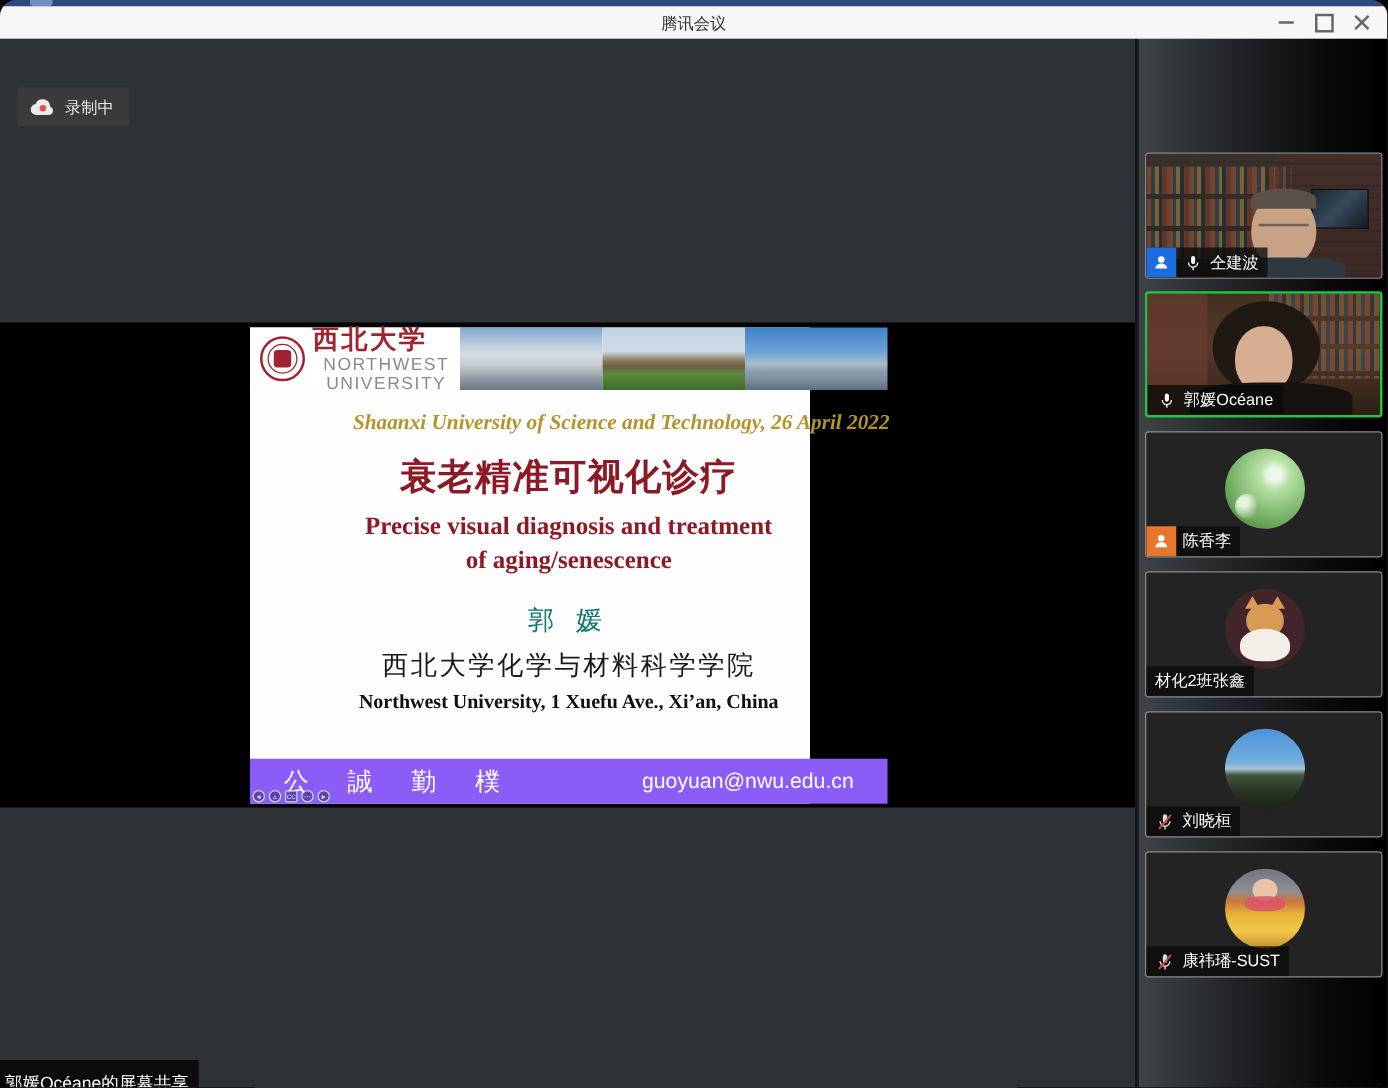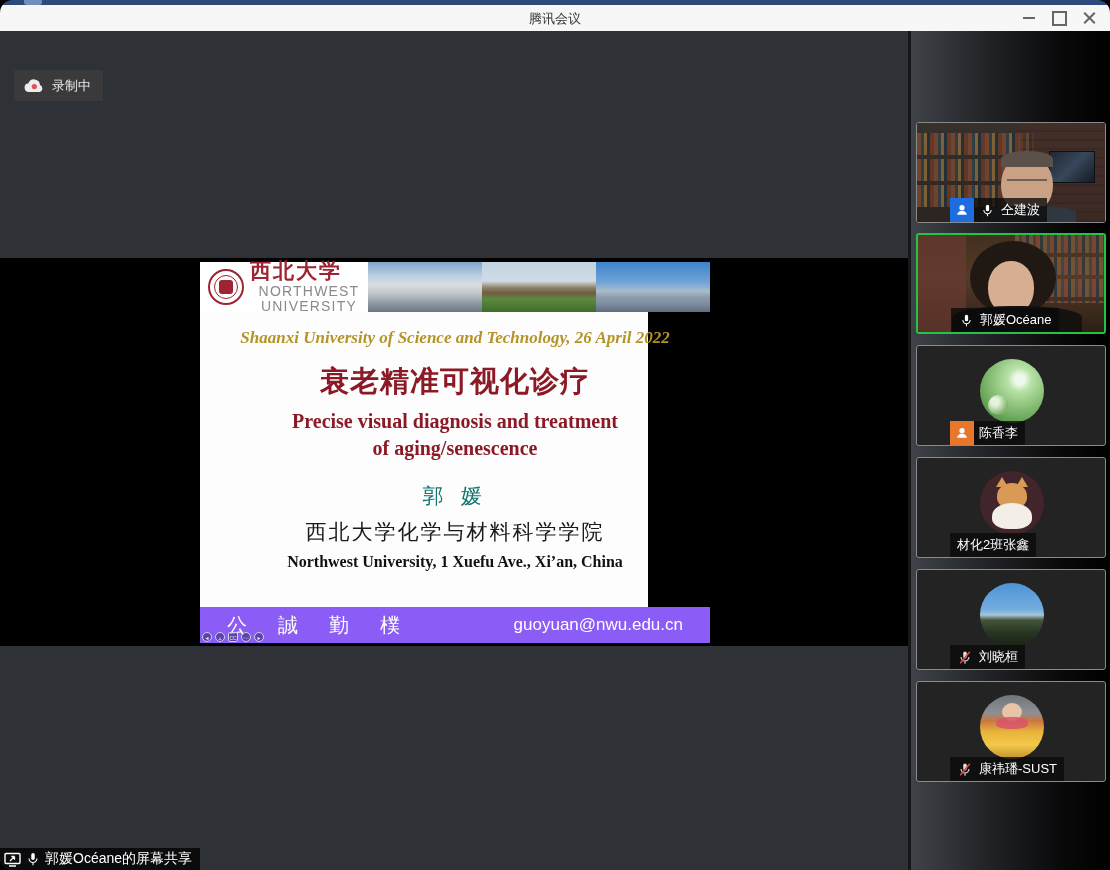--- a/index.html
+++ b/index.html
@@ -34,41 +34,41 @@
   .seal::after{content:"";position:absolute;left:9px;top:9px;right:9px;bottom:9px;background:#9e2431;border-radius:3px;}
   .logo-text{display:flex;flex-direction:column;line-height:1.05;}
   .uni-cn{font-family:"Liberation Serif",serif;font-weight:bold;color:#9e2431;font-size:21px;letter-spacing:2px;}
   .uni-en{color:#8a8a8a;font-size:14px;letter-spacing:1.2px;margin-top:2px;text-align:center;}
   .photos{flex:1;display:flex;}
   .photo{flex:1;height:50px;}
   .photo1{background:linear-gradient(180deg,#7fa6cf 0%,#bccfe0 28%,#d8dde0 45%,#c2c8cd 62%,#8f9aa4 82%,#6b7680 100%);}
   .photo2{background:linear-gradient(180deg,#c2d3e1 0%,#cfdce6 38%,#8f7f62 52%,#6e5d44 62%,#5d8a3e 74%,#3f6b2c 100%);}
   .photo3{background:linear-gradient(180deg,#3f83c9 0%,#6ea3d8 40%,#a9bccb 58%,#8e9dad 70%,#7e8ca0 84%,#5f6d80 100%);}
   .session-line{position:absolute;left:0;width:510px;top:66px;text-align:center;
-    font-family:"Liberation Serif",serif;font-style:italic;font-weight:bold;font-size:17px;color:#b49428;}
+    font-family:"Liberation Serif",serif;font-style:italic;font-weight:bold;font-size:17px;color:#b49428;padding-left:42px;}
   .title-cn{position:absolute;left:0;width:510px;top:100px;text-align:center;font-weight:bold;font-size:29px;color:#8b1a26;letter-spacing:1px;}
   .title-en{position:absolute;left:0;width:510px;text-align:center;font-family:"Liberation Serif",serif;font-weight:bold;font-size:20px;color:#8b1a26;}
   .title-en.l1{top:148px;} .title-en.l2{top:175px;}
   .author{position:absolute;left:0;width:510px;top:220px;text-align:center;font-family:"Liberation Serif",serif;font-size:21px;color:#0f766e;letter-spacing:6px;}
   .affil-cn{position:absolute;left:0;width:510px;top:256px;text-align:center;font-family:"Liberation Serif",serif;font-size:21px;color:#1a1a1a;letter-spacing:2px;}
   .affil-en{position:absolute;left:0;width:510px;top:291px;text-align:center;font-family:"Liberation Serif",serif;font-weight:bold;font-size:16px;color:#111;}
   .navy-bar{position:absolute;left:0;bottom:0;width:510px;height:36px;background:#8b5cf6;display:flex;align-items:center;justify-content:space-between;padding:0 27px;box-sizing:border-box;}
   .motto{font-family:"Liberation Serif",serif;color:#fff;font-size:20px;letter-spacing:13px;}
   .email{color:#fff;font-size:17px;}
   .presenter-controls{position:absolute;left:2px;bottom:1px;display:flex;gap:3px;align-items:center;}
   .pc{width:10px;height:10px;border:1px solid #cfd6e2;border-radius:50%;color:#e6ebf4;font-size:6px;line-height:10px;text-align:center;box-sizing:border-box;background:rgba(20,30,60,.4);cursor:pointer;}
   .pc.cc{border-radius:2px;font-size:5px;}
   
-  .share-banner{position:absolute;left:0;top:817px;height:22px;background:#0b0b0d;display:flex;align-items:center;gap:5px;padding:0 8px 0 4px;color:#fff;font-size:14px;}
+  .share-banner{position:absolute;left:0;top:817px;height:22px;background:#0b0b0d;display:flex;align-items:center;gap:5px;padding:0 8px 0 4px;color:#fff;font-size:14px;flex-direction:column;}
   
   .sidebar{position:absolute;left:908px;top:0;width:202px;height:839px;
     background:linear-gradient(90deg,#3f4348 0%,#202225 40%,#0a0a0b 75%,#000 100%);border-left:3px solid #16171a;box-sizing:border-box;}
   .tile{position:absolute;left:5px;width:190px;height:101px;background:#232323;border:1px solid #8a8a8a;border-radius:3px;overflow:hidden;box-sizing:border-box;cursor:pointer;}
   .tile.active{border:2px solid #23c343;padding-left:39px;}
-  .namebar{position:absolute;left:0;bottom:0;height:24px;display:flex;align-items:center;background:rgba(10,10,10,.78);color:#fff;font-size:13px;padding-right:7px;white-space:nowrap;margin-left:33px;}
+  .namebar{position:absolute;left:0;bottom:0;height:24px;display:flex;align-items:center;background:rgba(10,10,10,.78);color:#fff;font-size:13px;padding-right:7px;white-space:nowrap;}
   .namebar .nm{margin-left:5px;}
   .badge{width:24px;height:24px;display:flex;align-items:center;justify-content:center;flex:0 0 auto;}
   .badge.blue{background:#1d6ce0;} .badge.orange{background:#e8772e;}
   .micwrap{width:18px;height:18px;display:flex;align-items:center;justify-content:center;margin-left:4px;flex:0 0 auto;}
   
   .scene1{position:absolute;inset:0;background:linear-gradient(180deg,#38302a 0%,#2b2420 100%);}
   .scene1 .shelf{position:absolute;left:0;top:10px;width:62%;height:78%;
     background:repeating-linear-gradient(90deg,#7a4a32 0 4px,#30414a 4px 7px,#8a6a3a 7px 10px,#243038 10px 13px,#6a3a2a 13px 17px);
     -webkit-mask:repeating-linear-gradient(180deg,#000 0 22px,transparent 22px 26px);mask:repeating-linear-gradient(180deg,#000 0 22px,transparent 22px 26px);opacity:.85;}
   .scene1 .brick{position:absolute;right:0;top:0;width:45%;height:100%;background:repeating-linear-gradient(180deg,#4c2e27 0 7px,#3e2520 7px 9px);opacity:.55;}

